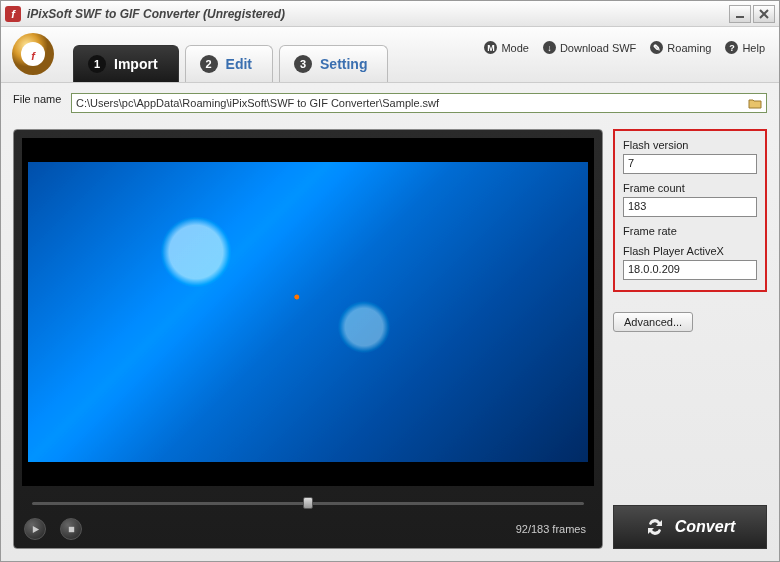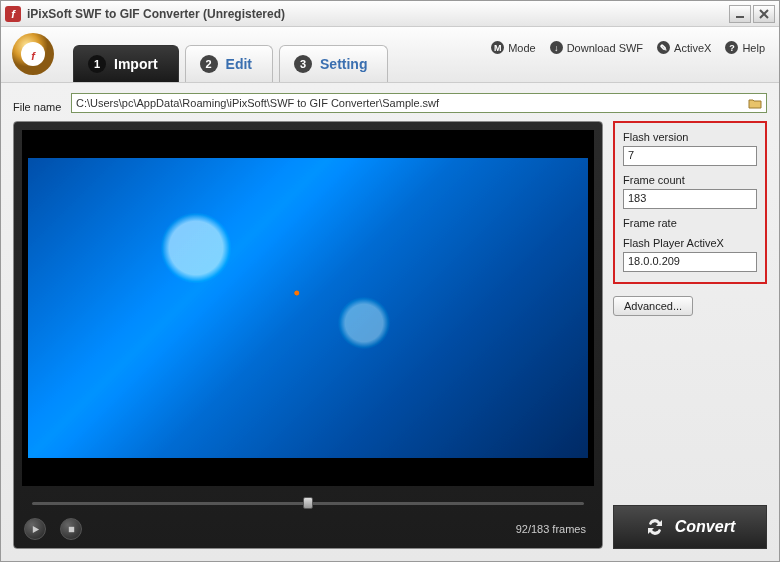--- a/index.html
+++ b/index.html
@@ -2,42 +2,42 @@
 <html><head>
 <meta charset="utf-8">
 <style>
   * { box-sizing: border-box; margin: 0; padding: 0; font-family: Tahoma, Arial, sans-serif; font-size: 11px; }
   body { background: #d4d0c8; width: 780px; height: 562px; overflow: hidden; }
   .window { width: 780px; height: 562px; background: #fff; border: 1px solid #999; display: flex; flex-direction: column; }
 
   
   .titlebar { height: 26px; background: linear-gradient(#fefefe,#e6e6e6); display: flex; align-items: center; padding: 0 4px; border-bottom: 1px solid #ccc; }
   .titlebar .appicon { width: 16px; height: 16px; margin-right: 6px; }
-  .titlebar .title { flex: 1; color: #444; font-weight: bold; font-size: 12px; }
+  .titlebar .title { flex: 1; color: #444; font-weight: bold; font-size: 12px; font-style: italic; }
   .titlebar .winbtn { width: 22px; height: 18px; margin-left: 2px; background: linear-gradient(#fefefe,#d8d8d8); border: 1px solid #aaa; display: flex; align-items: center; justify-content: center; cursor: pointer; }
   .titlebar .winbtn svg { width: 10px; height: 10px; }
 
   
   .headerrow { height: 56px; background: linear-gradient(#fdfdfd,#f0f0f0 60%,#e8e8e8); display: flex; align-items: flex-end; padding: 0 12px 0 6px; border-bottom: 1px solid #ccc; position: relative; }
   .logo { width: 44px; height: 44px; margin: 0 18px 6px 4px; }
   .tabs { display: flex; align-items: flex-end; height: 100%; }
   .tab { display: flex; align-items: center; padding: 9px 20px 9px 14px; border: 1px solid #bbb; border-bottom: none; border-radius: 6px 6px 0 0; margin-right: 6px; background: linear-gradient(#fefefe,#e6e6e6); cursor: pointer; position: relative; }
   .tab.active { background: linear-gradient(#3a3a3a,#1a1a1a); border-color: #333; }
   .tab .badge { width: 18px; height: 18px; border-radius: 50%; background: #444; color: #fff; display: flex; align-items: center; justify-content: center; font-weight: bold; margin-right: 8px; font-size: 11px; }
   .tab.active .badge { background: #111; }
   .inactive-badge { background: #555; }
   .tab .label { font-size: 14px; font-weight: bold; color: #3a6fb0; }
   .tab.active .label { color: #fff; }
   .toplinks { position: absolute; right: 14px; top: 14px; display: flex; gap: 14px; }
   .toplink { display: flex; align-items: center; gap: 4px; color: #333; cursor: pointer; font-size: 11px; }
   .toplink .micon { width: 13px; height: 13px; border-radius: 50%; background: #444; color: #fff; display: flex; align-items: center; justify-content: center; font-size: 9px; font-weight: bold; }
 
   
   .body { flex: 1; background: linear-gradient(#f1f1f1,#e8e8e8); padding: 10px 12px 12px 12px; display: flex; flex-direction: column; }
-  .filerow { display: flex; align-items: flex-end; margin-bottom: 8px; }
+  .filerow { display: flex; align-items: flex-start; margin-bottom: 16px; }
   .filerow .flabel { width: 58px; color: #222; }
   .fileinput { flex: 1; height: 20px; border: 1px solid #7a955f; background: #fff; display: flex; align-items: center; padding: 0 28px 0 4px; color: #333; position: relative; font-size: 11px; }
   .fileinput .browse { position: absolute; right: 2px; top: 1px; width: 18px; height: 16px; display: flex; align-items: center; justify-content: center; cursor: pointer; }
 
   .content { flex: 1; display: flex; gap: 10px; }
 
   
   .previewcol { width: 590px; display: flex; flex-direction: column; background: linear-gradient(#2a2a2a,#1c1c1c); border: 1px solid #888; border-radius: 4px; padding: 8px; }
   .frame { flex: 1; background: #000; display: flex; align-items: center; justify-content: center; overflow: hidden; }
   .swfimg { width: 560px; height: 300px; background:
@@ -54,21 +54,21 @@
   .pbtn { width: 22px; height: 22px; border-radius: 50%; background: radial-gradient(circle at 35% 30%, #666, #222); border: 1px solid #555; display: flex; align-items: center; justify-content: center; cursor: pointer; }
   .pbtn svg { width: 9px; height: 9px; fill: #ccc; }
   .framestext { margin-left: auto; color: #ccc; font-size: 11px; padding-right: 6px; }
 
   
   .infocol { flex: 1; display: flex; flex-direction: column; }
   .infobox { border: 2px solid #d42020; padding: 8px 8px 10px 8px; background: #ececec; }
   .field { margin-bottom: 8px; }
   .field .flab { color: #222; margin-bottom: 3px; display: block; }
   .field .fval { height: 20px; border: 1px solid #8a8a8a; background: #fff; padding: 2px 4px; color: #222; }
-  .advrow { margin-top: 12px; display: flex; }
+  .advrow { margin-top: 20px; display: flex; }
   .advbtn { padding: 3px 10px; background: linear-gradient(#fdfdfd,#e2e2e2); border: 1px solid #999; border-radius: 3px; cursor: pointer; color: #222; }
 
   .convertwrap { margin-top: auto; padding-top: 10px; display:flex; }
   .convertbtn { flex:1; height: 44px; background: linear-gradient(#4a4a4a,#222); border: 1px solid #333; border-radius: 0; display: flex; align-items: center; justify-content: center; gap: 10px; cursor: pointer; }
   .convertbtn .cicon { width: 20px; height: 20px; }
   .convertbtn .clabel { color: #fff; font-size: 16px; font-weight: bold; font-style: italic; }
 </style>
 </head>
 <body>
 
@@ -125,21 +125,21 @@
       <div class="toplink">
         <span class="micon">M</span>
         <span>Mode</span>
       </div>
       <div class="toplink">
         <span class="micon">↓</span>
         <span>Download SWF</span>
       </div>
       <div class="toplink">
         <span class="micon">✎</span>
-        <span>ActiveX</span>
+        <span>Roaming</span>
       </div>
       <div class="toplink">
         <span class="micon">?</span>
         <span>Help</span>
       </div>
     </div>
   </div>
 
   <div class="body">
 

